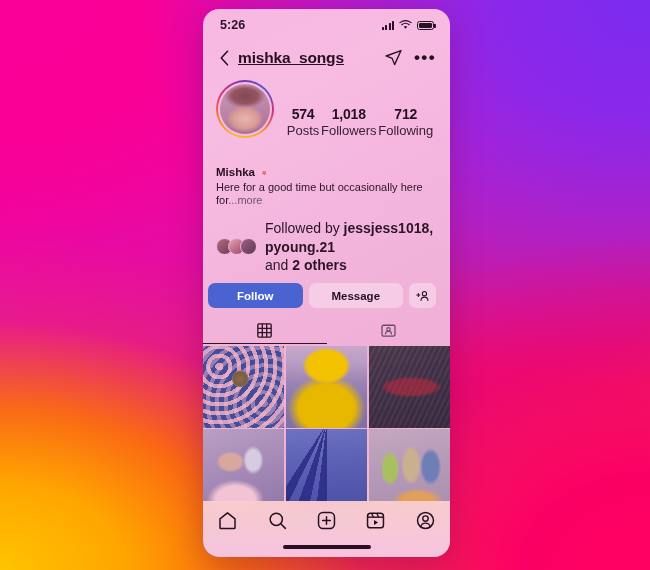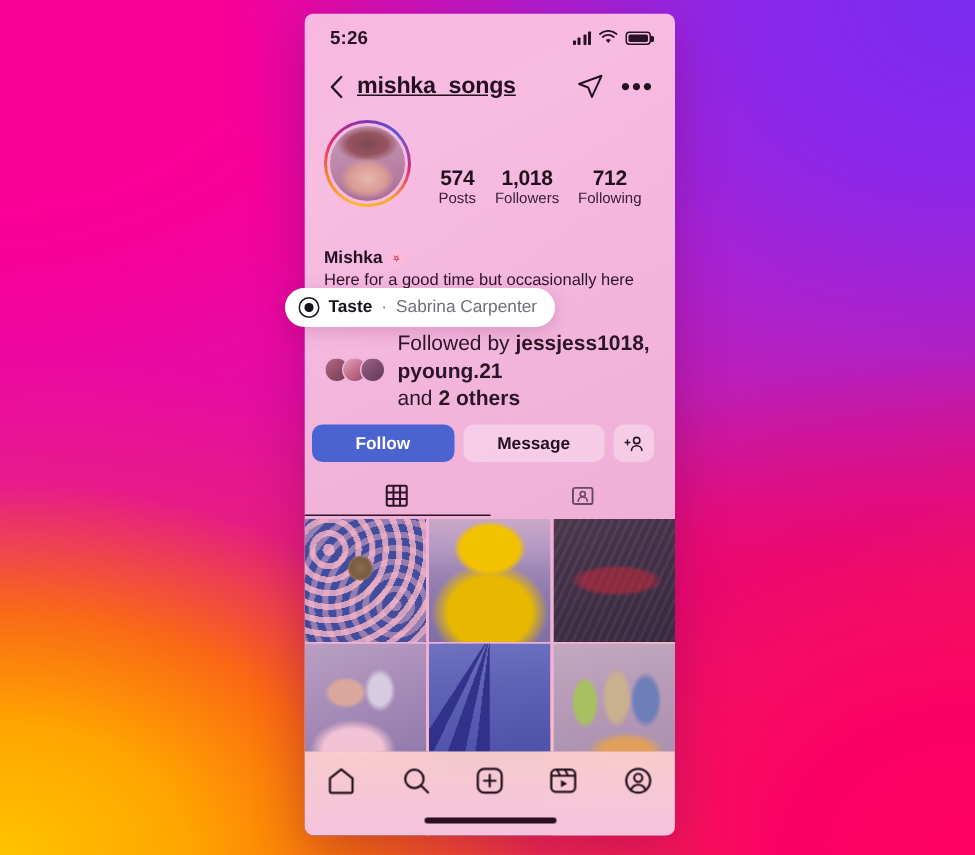--- a/index.html
+++ b/index.html
@@ -20,21 +20,21 @@
       radial-gradient(120% 105% at 0% 0%,    #FB0099 0%, #FA0096 22%, rgba(250,0,150,0.65) 45%, rgba(240,0,160,0) 72%),
       linear-gradient(160deg, #F5009A 0%, #C51CC0 35%, #E81070 70%, #FF7A12 100%);
     overflow: hidden;
   }
 
   
   #phone {
     position: absolute;
     left: 203px; top: 9px;
     width: 247px; height: 548px;
-    border-radius: 6px;
+    border-radius: 16px;
     overflow: hidden;
     box-shadow: 0 10px 34px rgba(90,0,70,0.30);
   }
   #screen {
     position: absolute; inset: 0;
     background:
       linear-gradient(155deg, #F6BEE4 0%, #F7C2E5 18%, #F3B9E0 38%, #F0B4DC 56%, #EFB2DA 72%, #F6C6C8 88%, #F7C9C3 100%);
   }
   
   #screen::after {
@@ -88,21 +88,21 @@
   .avatar-img {
     width: 100%; height: 100%; border-radius: 50%; overflow: hidden; position: relative;
     background:
       radial-gradient(ellipse 46% 34% at 50% 70%, #E8B6AE 0%, #D89A94 55%, rgba(190,130,130,0) 80%),
       radial-gradient(ellipse 52% 30% at 50% 24%, #7E4A55 0%, #96535F 50%, rgba(140,80,90,0) 80%),
       linear-gradient(170deg, #C79CB8 0%, #C08FAF 30%, #B97FA2 62%, #A86B96 100%);
   }
   .stats { flex: 1; display: flex; justify-content: space-around; padding: 0 2px 0 12px; }
   .stat { text-align: center; cursor: pointer; }
   .stat-num { font-size: 14px; font-weight: bold; color: #23101e; letter-spacing: -0.2px; }
-  .stat-lbl { font-size: 10px; color: #3a2034; margin-top: 1px; }
+  .stat-lbl { font-size: 13px; color: #3a2034; margin-top: 1px; }
 
   
   .bio { padding: 8px 14px 0 13px; color: #24101f; margin-top: 20px; }
   .bio-name { font-size: 11.5px; font-weight: bold; display: flex; align-items: center; gap: 3px; }
   .bio-flower { font-size: 10px; }
   .bio-line { font-size: 11px; margin-top: 2.5px; line-height: 1.27; color: #2b1526; }
   .bio-more { color: #6d5668; }
 
   
   #music-badge {
@@ -416,22 +416,14 @@
           <circle cx="12" cy="12" r="9.1" fill="none" stroke="#24101f" stroke-width="1.7"></circle>
           <circle cx="12" cy="9.8" r="3.1" fill="none" stroke="#24101f" stroke-width="1.6"></circle>
           <path d="M6.4 19.3 c0.9-2.8 3-4.3 5.6-4.3 s4.7 1.5 5.6 4.3" fill="none" stroke="#24101f" stroke-width="1.6" stroke-linecap="round"></path>
         </svg>
       </div>
       <div class="home-indicator"></div>
 
     </div>
   </div>
 
-  <div id="music-badge">
-    <span class="badge-icon">
-        <span></span>
-      </span>
-    <span class="badge-track">Taste</span>
-    <span class="badge-sep">·</span>
-    <span class="badge-artist">Sabrina Carpenter</span>
-  </div>
 
 </div>
 
 </body></html>

